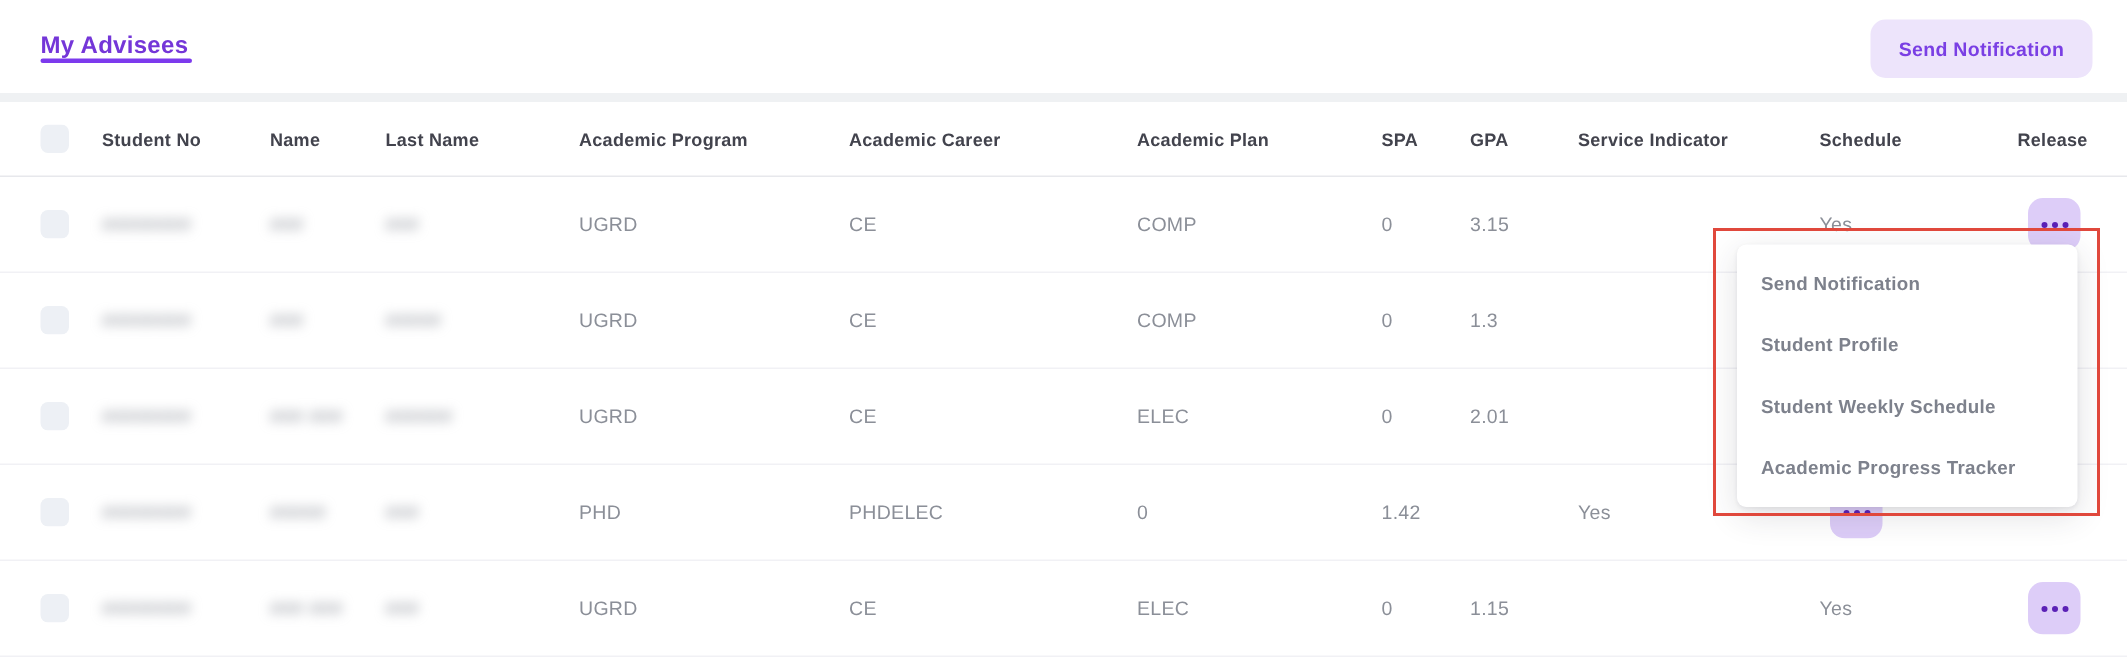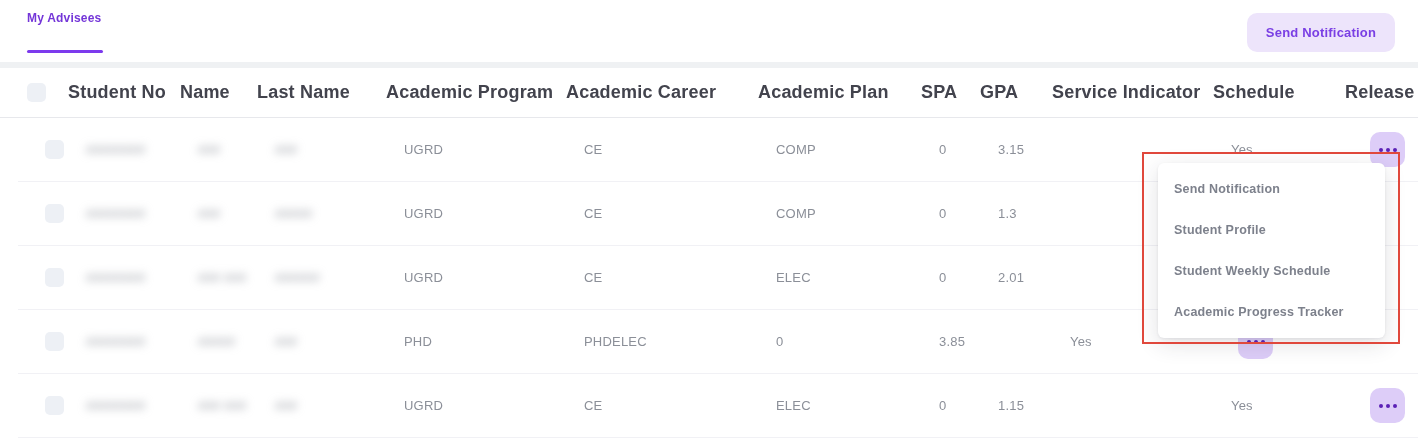--- a/index.html
+++ b/index.html
@@ -3,33 +3,33 @@
 <meta charset="utf-8">
 <style>
   * { margin:0; padding:0; box-sizing:border-box; }
   html,body { background:#ffffff; }
   body { font-family:"Liberation Sans", sans-serif; }
   .page { position:relative; width:1418px; height:443px; background:#fff; overflow:hidden; }
 
   
   .tabbar { position:relative; height:62px; background:#fff; display:flex; align-items:center; }
   .tabs { display:flex; gap:28px; margin-left:27px; margin-top:2px; }
-  .tab { font-size:12px; font-weight:700; letter-spacing:.2px; color:#9b9ca6; padding-bottom:28px; position:relative; cursor:pointer; }
+  .tab { font-size:16px; font-weight:700; letter-spacing:.2px; color:#9b9ca6; padding-bottom:2px; position:relative; cursor:pointer; }
   .tab.active { color:#7436d8; }
   .tab.active::after { content:""; position:absolute; left:0; right:-2px; bottom:0; height:3px; border-radius:2px; background:#7c3aed; }
   .send-btn { position:absolute; right:23px; top:13px; width:148px; height:39px; background:#ede4fb; color:#7a3fe4;
               border:none; border-radius:10px; font-family:inherit; font-size:13px; font-weight:700; letter-spacing:.2px; cursor:pointer; }
   .bar-sep { height:6px; background:#eff1f3; }
 
   
   .t-row { display:grid; grid-template-columns:68px 112px 77px 129px 180px 192px 163px 59px 72px 161px 132px 73px;
            align-items:center; background:#fff; }
   .t-head { height:50px; border-bottom:1px solid #e7e8ec; }
-  .t-head .cell { font-size:18px; font-weight:700; color:#42434d; letter-spacing:.2px; }
-  .t-body .t-row { height:64px; border-bottom:1px solid #f1f1f5;margin-left:18px; }
+  .t-head .cell { font-size:12px; font-weight:700; color:#42434d; letter-spacing:.2px; }
+  .t-body .t-row { height:64px; border-bottom:1px solid #f1f1f5; }
   .cell { font-size:13px; color:#8b8f98; letter-spacing:.2px; white-space:nowrap; overflow:hidden; }
   .cell.blurred { filter:blur(4px); color:#8f939c; }
   .chk { width:19px; height:19px; margin-left:27px; border-radius:5px; background:#edf0f5; cursor:pointer; }
 
   .dots-btn { width:35px; height:35px; margin-left:7px; border:none; border-radius:10px; background:#ddcdf8;
               color:#5b21b6; cursor:pointer; display:flex; align-items:center; justify-content:center; gap:3px; }
   .dots-btn i { width:4px; height:4px; border-radius:50%; background:#5b21b6; }
   .hidden-actions { visibility:hidden; }
 
   
@@ -145,21 +145,21 @@
     <div class="t-row">
       <div class="cell">
           <div class="chk"></div>
         </div>
       <div class="cell blurred">########</div>
       <div class="cell blurred">#####</div>
       <div class="cell blurred">###</div>
       <div class="cell">PHD</div>
       <div class="cell">PHDELEC</div>
       <div class="cell">0</div>
-      <div class="cell">3.85</div>
+      <div class="cell">1.42</div>
       <div class="cell"></div>
       <div class="cell">Yes</div>
       <div class="cell">
         <button class="dots-btn" aria-label="row actions">
           <i></i>
             <i></i>
             <i></i>
         </button>
       </div>
     </div>

